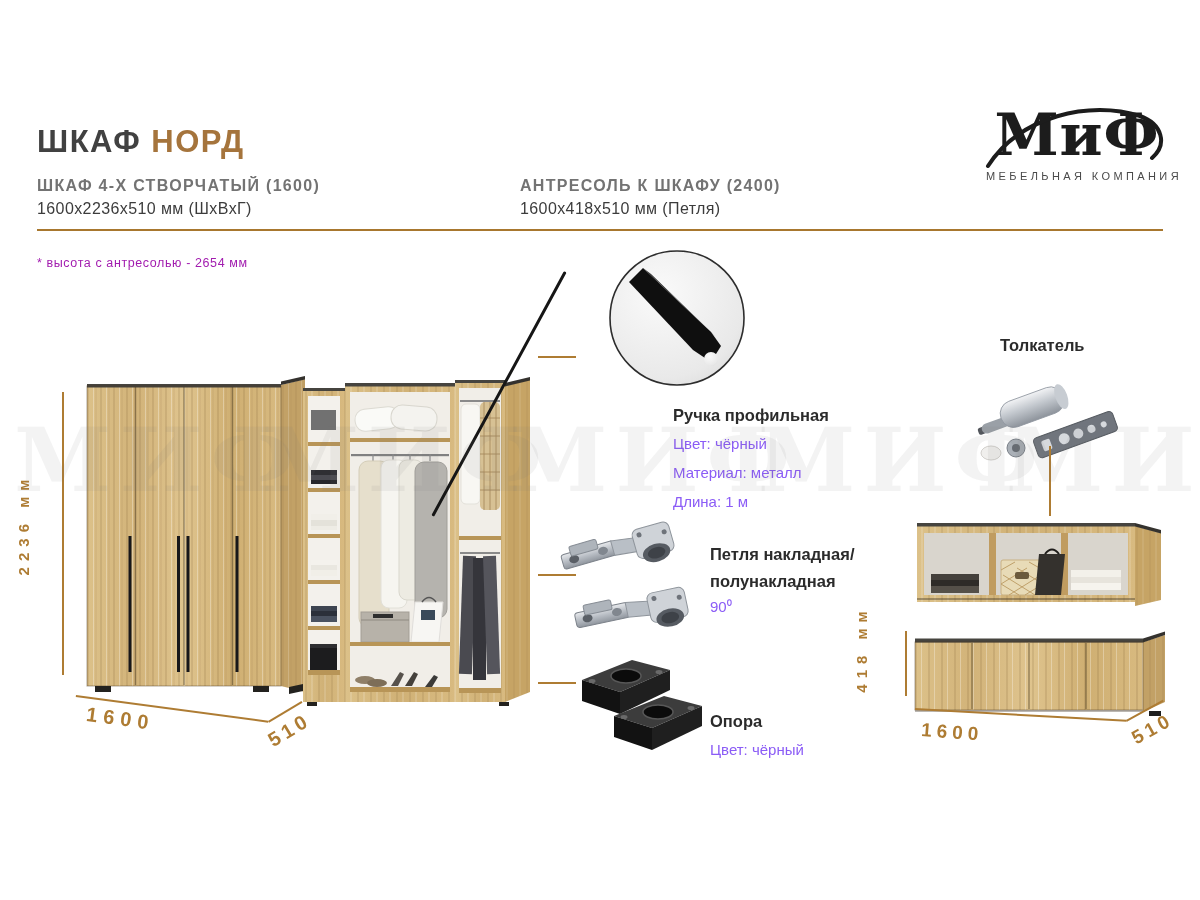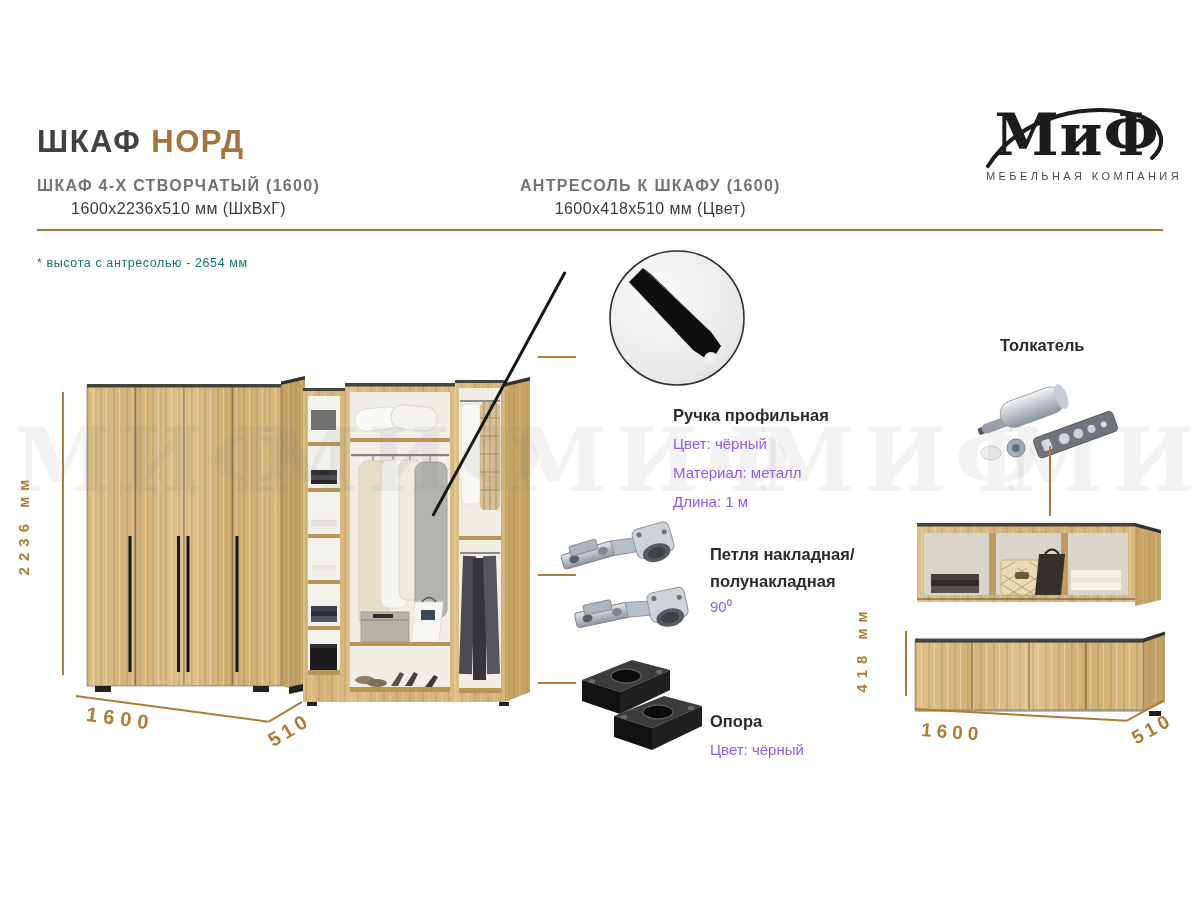--- a/index.html
+++ b/index.html
@@ -5,23 +5,23 @@
   html,body{margin:0;padding:0;background:#ffffff;}
   .canvas{position:relative;width:1200px;height:844px;background:#fff;overflow:hidden;
           font-family:"Liberation Sans",sans-serif;color:#333;}
   .abs{position:absolute;}
 
   
   .page-title{left:37px;top:124px;font-size:31px;font-weight:700;letter-spacing:1.5px;color:#414141;}
   .page-title .accent{color:#a5743c;}
   .spec{top:177px;}
   .spec .spec-name{font-size:16px;font-weight:700;letter-spacing:1.3px;color:#737373;margin-bottom:5px;}
-  .spec .spec-size{font-size:16px;color:#3c3c3c;letter-spacing:.4px;text-align:center;}
+  .spec .spec-size{font-size:16px;color:#3c3c3c;letter-spacing:.4px;}
   .divider{left:37px;top:229px;width:1126px;height:2px;background:#a8772e;}
-  .footnote{left:37px;top:256px;font-size:12.5px;letter-spacing:.6px;color:#0f766e;}
+  .footnote{left:37px;top:256px;font-size:12.5px;letter-spacing:.6px;color:#a21caf;}
 
   
   .logo{left:986px;top:104px;width:182px;text-align:center;}
   .logo-name{font-family:"DejaVu Serif",serif;font-size:58px;font-weight:700;color:#1c1c1c;line-height:62px;letter-spacing:1px;}
   .logo-swoosh{position:absolute;left:-6px;top:-4px;pointer-events:none;}
   .logo-tagline{margin-top:4px;font-size:11px;letter-spacing:3.4px;color:#4a4a4a;white-space:nowrap;}
 
   
   .dim{color:#ae7c33;font-weight:700;}
   .vtext{height:18px;font-size:15px;letter-spacing:6px;text-align:center;
@@ -52,22 +52,22 @@
   <div class="abs page-title">
     <span>ШКАФ</span>
     <span class="accent">НОРД</span>
   </div>
 
   <div class="abs spec" style="left:37px;">
     <div class="spec-name">ШКАФ 4-Х СТВОРЧАТЫЙ (1600)</div>
     <div class="spec-size">1600х2236х510 мм (ШхВхГ)</div>
   </div>
   <div class="abs spec" style="left:520px;">
-    <div class="spec-name">АНТРЕСОЛЬ К ШКАФУ (1600)</div>
-    <div class="spec-size">1600х418х510 мм (Цвет)</div>
+    <div class="spec-name">АНТРЕСОЛЬ К ШКАФУ (2400)</div>
+    <div class="spec-size">1600х418х510 мм (Петля)</div>
   </div>
 
   <div class="abs logo">
     <div class="logo-name">МиФ</div>
     <svg class="logo-swoosh" width="192" height="78" viewBox="0 0 192 78">
       <path d="M8,66 C40,16 110,0 160,16 C182,24 188,44 172,58" fill="none" stroke="#1c1c1c" stroke-width="4" stroke-linecap="round"></path>
     </svg>
     <div class="logo-tagline">МЕБЕЛЬНАЯ КОМПАНИЯ</div>
   </div>
 

